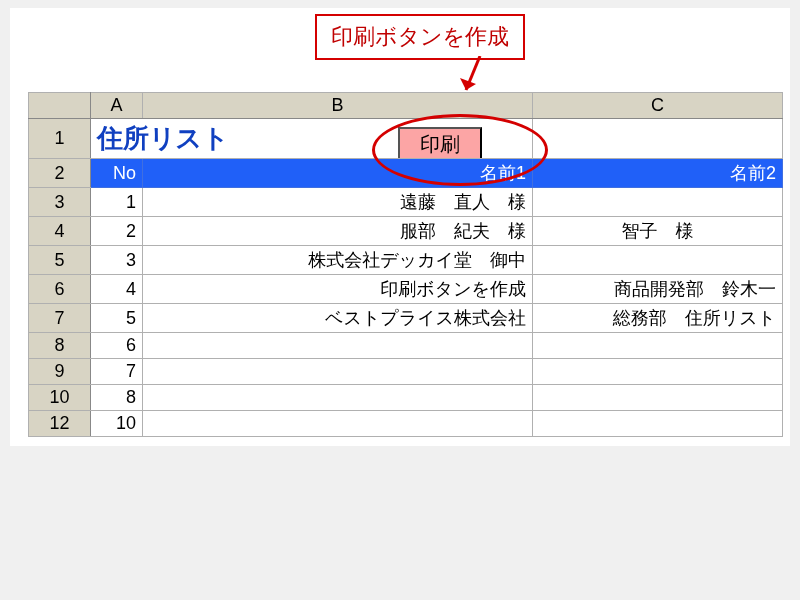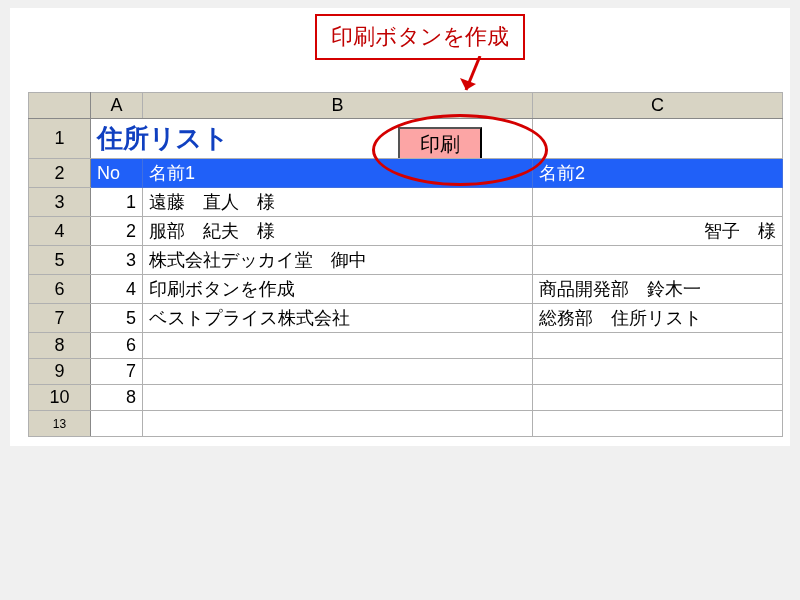--- a/index.html
+++ b/index.html
@@ -94,22 +94,22 @@
     border-style: outset;
     font-family: inherit;
   }
   .header-row td {
     background: #2060f8;
     color: #fff;
     border-right: 1px solid #406fe0;
     border-bottom: 1px solid #406fe0;
   }
   .num { text-align: right; font-family: Arial, sans-serif; }
-  .jp { text-align: left; margin-top: 24px; }
-  .center { text-align: right; }
+  .jp { text-align: right; margin-top: 24px; }
+  .center { text-align: center; }
   .ellipse {
     position: absolute;
     border: 3px solid #d40000;
     border-radius: 50%;
     pointer-events: none;
   }
 </style>
 </head>
 <body>
 
@@ -190,25 +190,25 @@
           <td class="num">7</td>
           <td class="jp"></td>
           <td class="jp"></td>
         </tr>
     <tr>
           <th class="rowhead">10</th>
           <td class="num">8</td>
           <td class="jp"></td>
           <td class="jp"></td>
         </tr>
-
-    <tr style="height:10px">
-      <th class="rowhead" style="font-size:12px;line-height:6px;overflow:hidden;">13</th>
-      <td style="height:6px"></td>
-      <td style="height:6px"></td>
-      <td style="height:6px"></td>
-    </tr>
+    <tr>
+          <th class="rowhead">12</th>
+          <td class="num">10</td>
+          <td class="jp"></td>
+          <td class="jp"></td>
+        </tr>
+
   </tbody>
     </table>
 
   <div class="ellipse" style="top:106px;left:362px;width:170px;height:66px;"></div>
 
 </div>
 
 </body></html>

